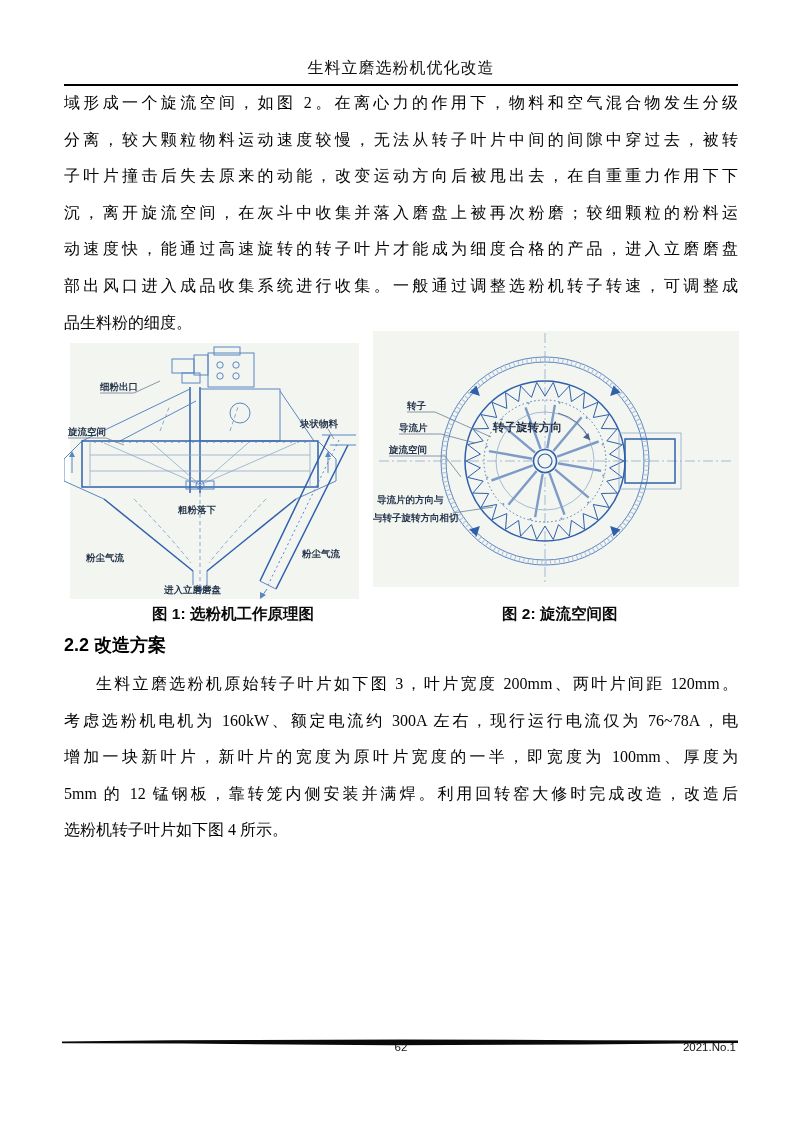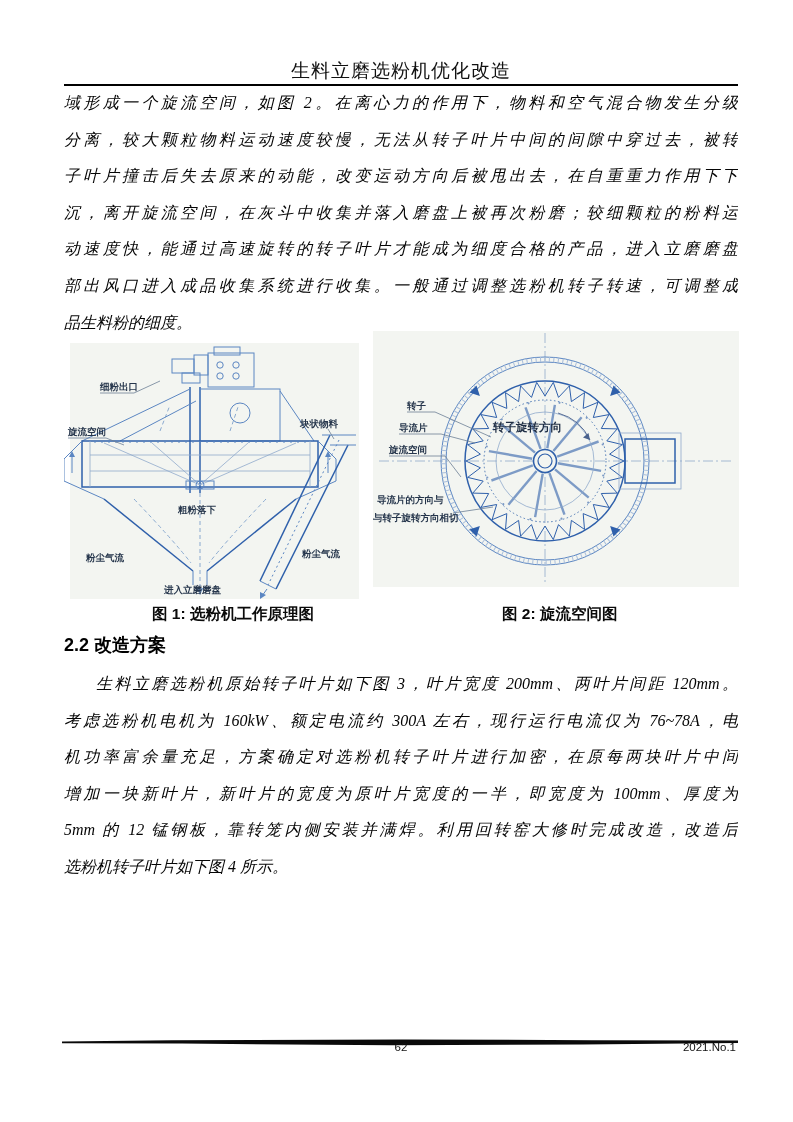--- a/index.html
+++ b/index.html
@@ -5,29 +5,29 @@
   html,body { margin:0; padding:0; background:#888; }
   .page {
     position:relative; width:793px; height:1122px; margin:0 auto;
     background:#ffffff; overflow:hidden;
     font-family:"Liberation Serif","DejaVu Serif",serif;
     color:#000;
   }
   
   .header-title {
     position:absolute; left:64px; top:58px; width:674px;
-    text-align:center; font-size:19px; letter-spacing:1px; color:#111;
+    text-align:center; font-size:16px; letter-spacing:1px; color:#111;
   }
   .header-rule {
     position:absolute; left:64px; top:84px; width:674px; height:2px;
     background:#000;
   }
   
   .para { position:absolute; left:64px; width:674px; font-size:16px; color:#050505; }
-  .para .bline { line-height:36.6px; height:36.6px; overflow:hidden; white-space:nowrap0;font-style:italic; }
+  .para .bline { line-height:36.6px; height:36.6px; overflow:hidden; white-space:nowrap0; }
   .j  { text-align:justify; text-align-last:justify; }
   .jl { text-align:left; }
   .indent { text-indent:2em; }
   .p1 { top:85px; }
   .p2 { top:666px; }
   
   .figure { position:absolute; }
   .fig1 { left:64px;  top:343px; }
   .fig2 { left:373px; top:331px; }
   svg .bl  { stroke:#5b86c2; fill:none; stroke-width:1; }
@@ -238,21 +238,20 @@
   </div>
 
   <div class="caption cap1">图 1: 选粉机工作原理图</div>
   <div class="caption cap2">图 2: 旋流空间图</div>
 
   <div class="section-heading">2.2 改造方案</div>
 
   <div class="para p2">
     <div class="bline j indent">生料立磨选粉机原始转子叶片如下图 3，叶片宽度 200mm、两叶片间距 120mm。</div>
     <div class="bline j">考虑选粉机电机为 160kW、额定电流约 300A 左右，现行运行电流仅为 76~78A，电</div>
-    <div class="bline j">机功率富余量充足，方案确定对选粉机转子叶片进行加密，在原每两块叶片中间</div>
     <div class="bline j">增加一块新叶片，新叶片的宽度为原叶片宽度的一半，即宽度为 100mm、厚度为</div>
     <div class="bline j">5mm 的 12 锰钢板，靠转笼内侧安装并满焊。利用回转窑大修时完成改造，改造后</div>
     <div class="bline jl">选粉机转子叶片如下图 4 所示。</div>
   </div>
 
   <div class="footer-rule">
     <svg width="676" height="8" viewBox="0 0 676 8">
       <polygon fill="#0a0a0a" points="0,2.6 110,1.2 340,0.4 530,1.2 676,1.6 676,4.0 520,5.6 330,6.2 120,4.6 0,4.2"></polygon>
     </svg>
   </div>

